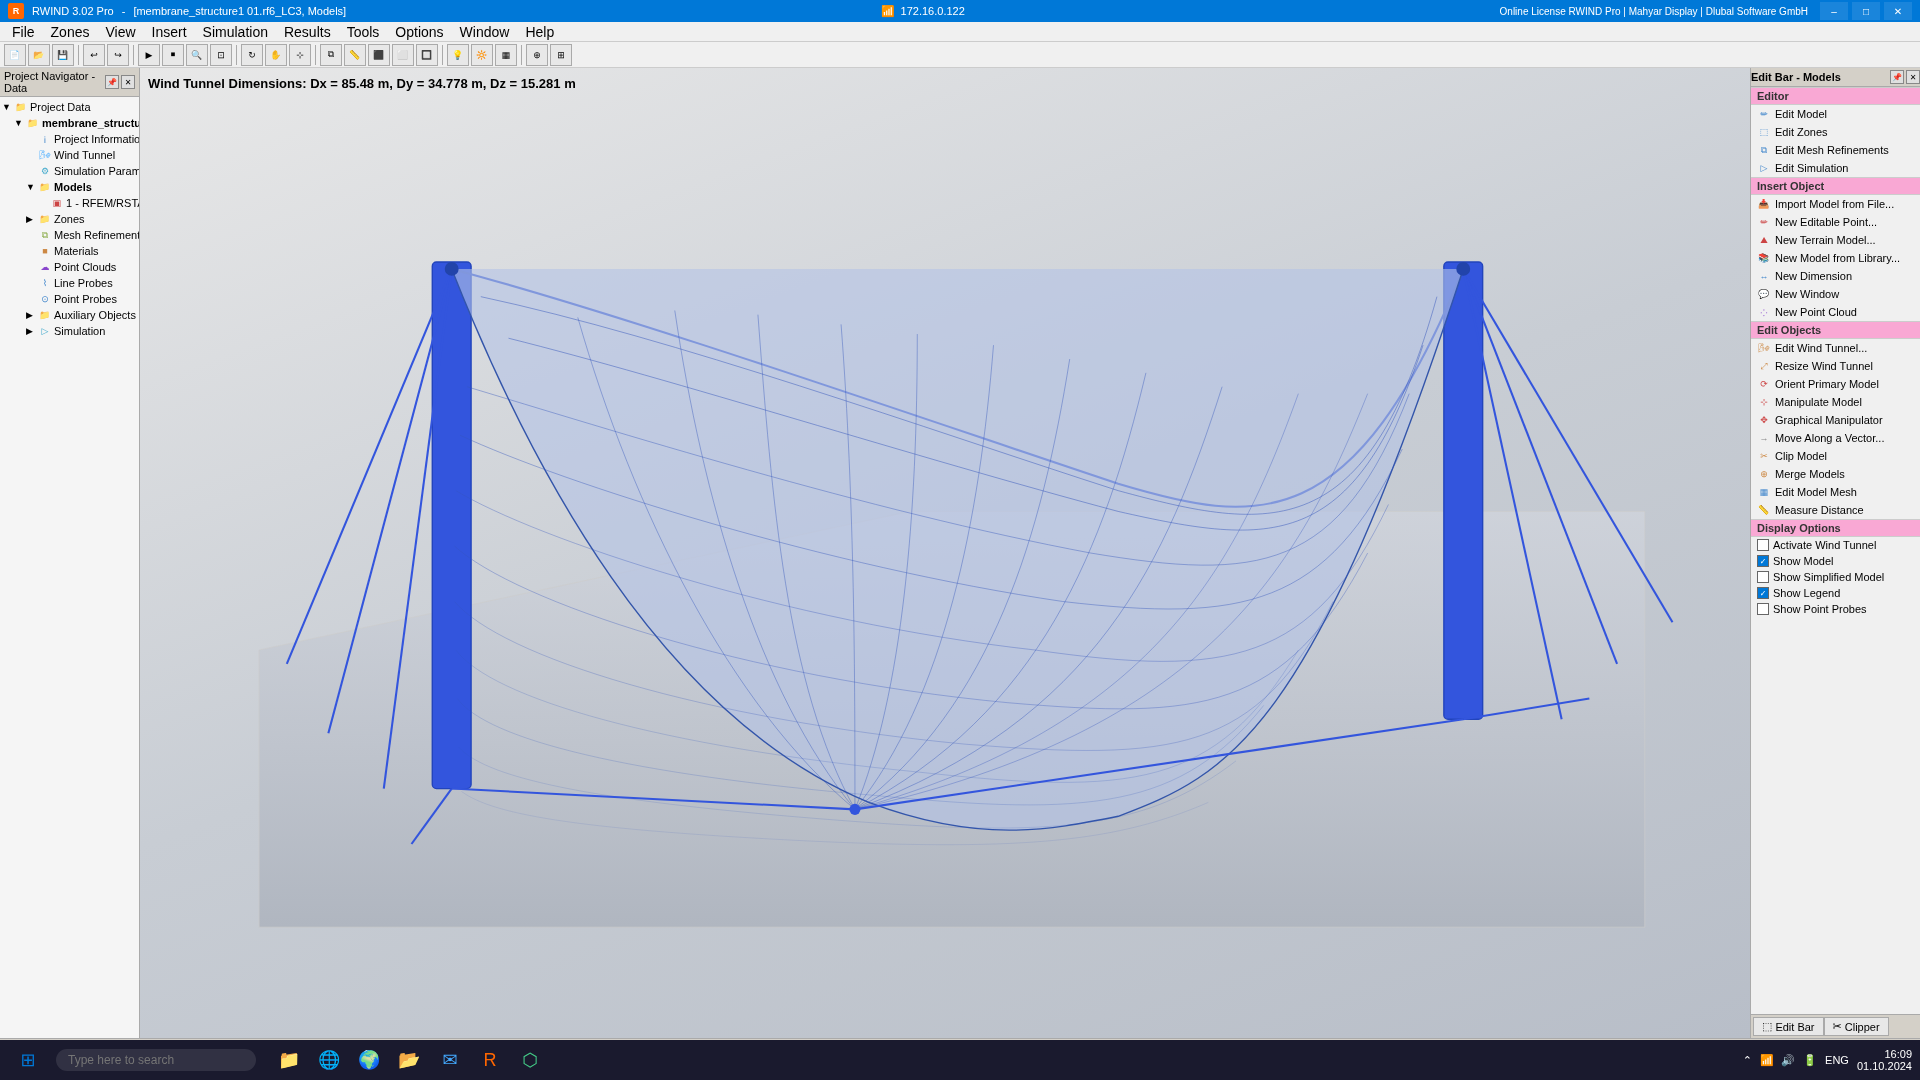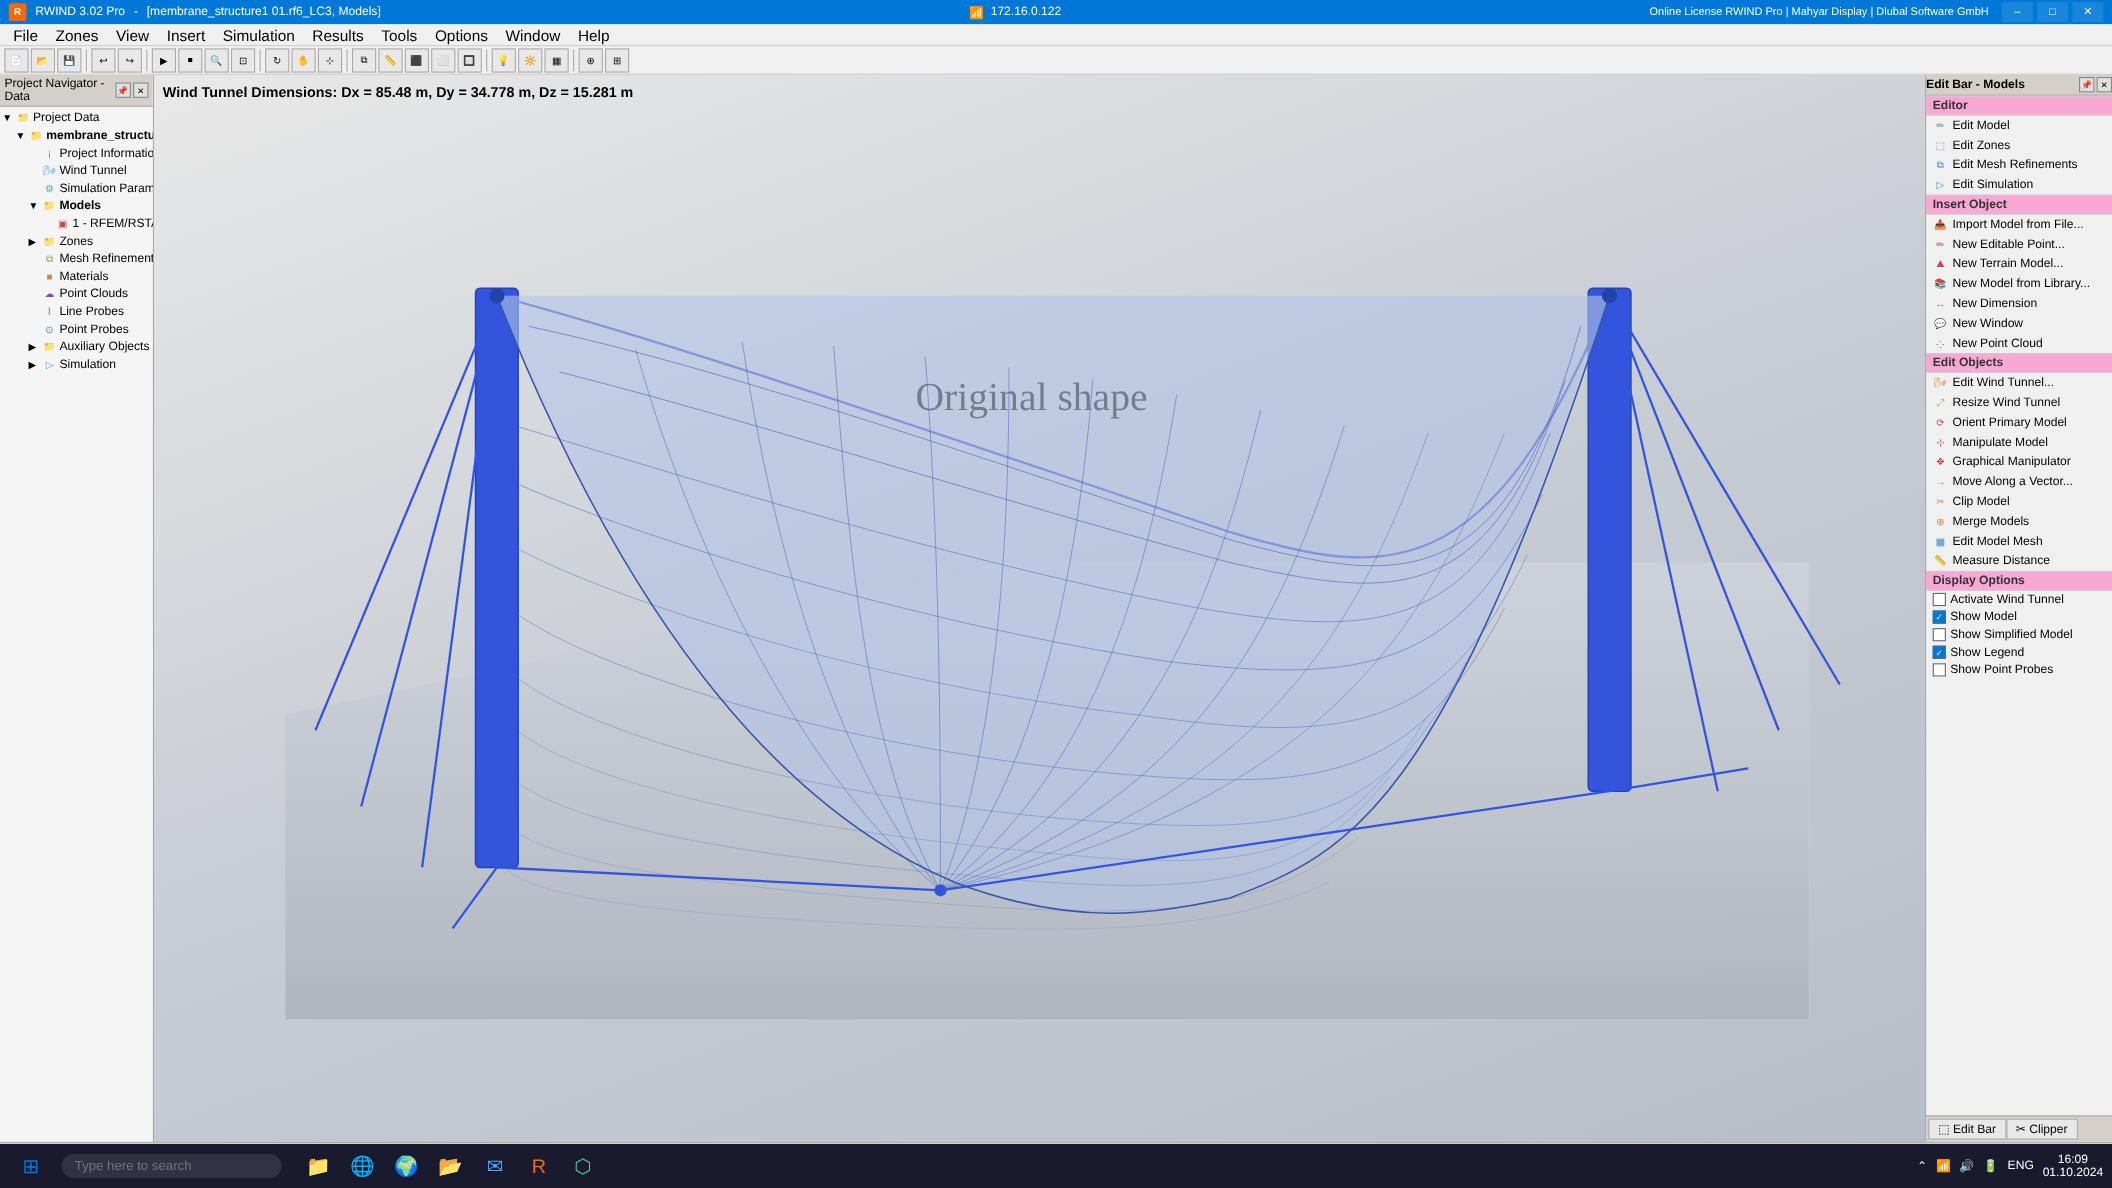--- a/index.html
+++ b/index.html
@@ -259,21 +259,21 @@
       border-radius: 4px;
     }
     .taskbar-right {
       margin-left: auto;
       display: flex;
       align-items: center;
       gap: 8px;
       color: white;
       font-size: 11px;
     }
-    .clock { text-align: center; }
+    .clock { text-align: right; }
 
     
     .right-bottom-bar {
       display: flex;
       align-items: center;
       border-top: 1px solid #aaa;
       background: #d4d0c8;
       padding: 2px;
     }
     .right-bottom-btn {
@@ -480,21 +480,20 @@
         <span class="tree-indent"></span>
         <span class="tree-expand">▶</span>
         <span class="tree-icon" style="color:#44aacc">▷</span>
         <span>Simulation</span>
       </div>
     </div>
   </div>
 
   <div class="viewport">
     <div class="viewport-info">Wind Tunnel Dimensions: Dx = 85.48 m, Dy = 34.778 m, Dz = 15.281 m</div>
-    <div class="shape-label">Original shape</div>
 
     <svg class="viewport-svg" viewBox="0 0 1150 700" xmlns="http://www.w3.org/2000/svg">
 
       <defs>
         <linearGradient id="bgGrad" x1="0" y1="0" x2="0" y2="1">
           <stop offset="0%" stop-color="#dde0e8"></stop>
           <stop offset="60%" stop-color="#c8cdd6"></stop>
           <stop offset="100%" stop-color="#b8bec8"></stop>
         </linearGradient>
         <linearGradient id="floorGrad" x1="0" y1="0" x2="0" y2="1">

